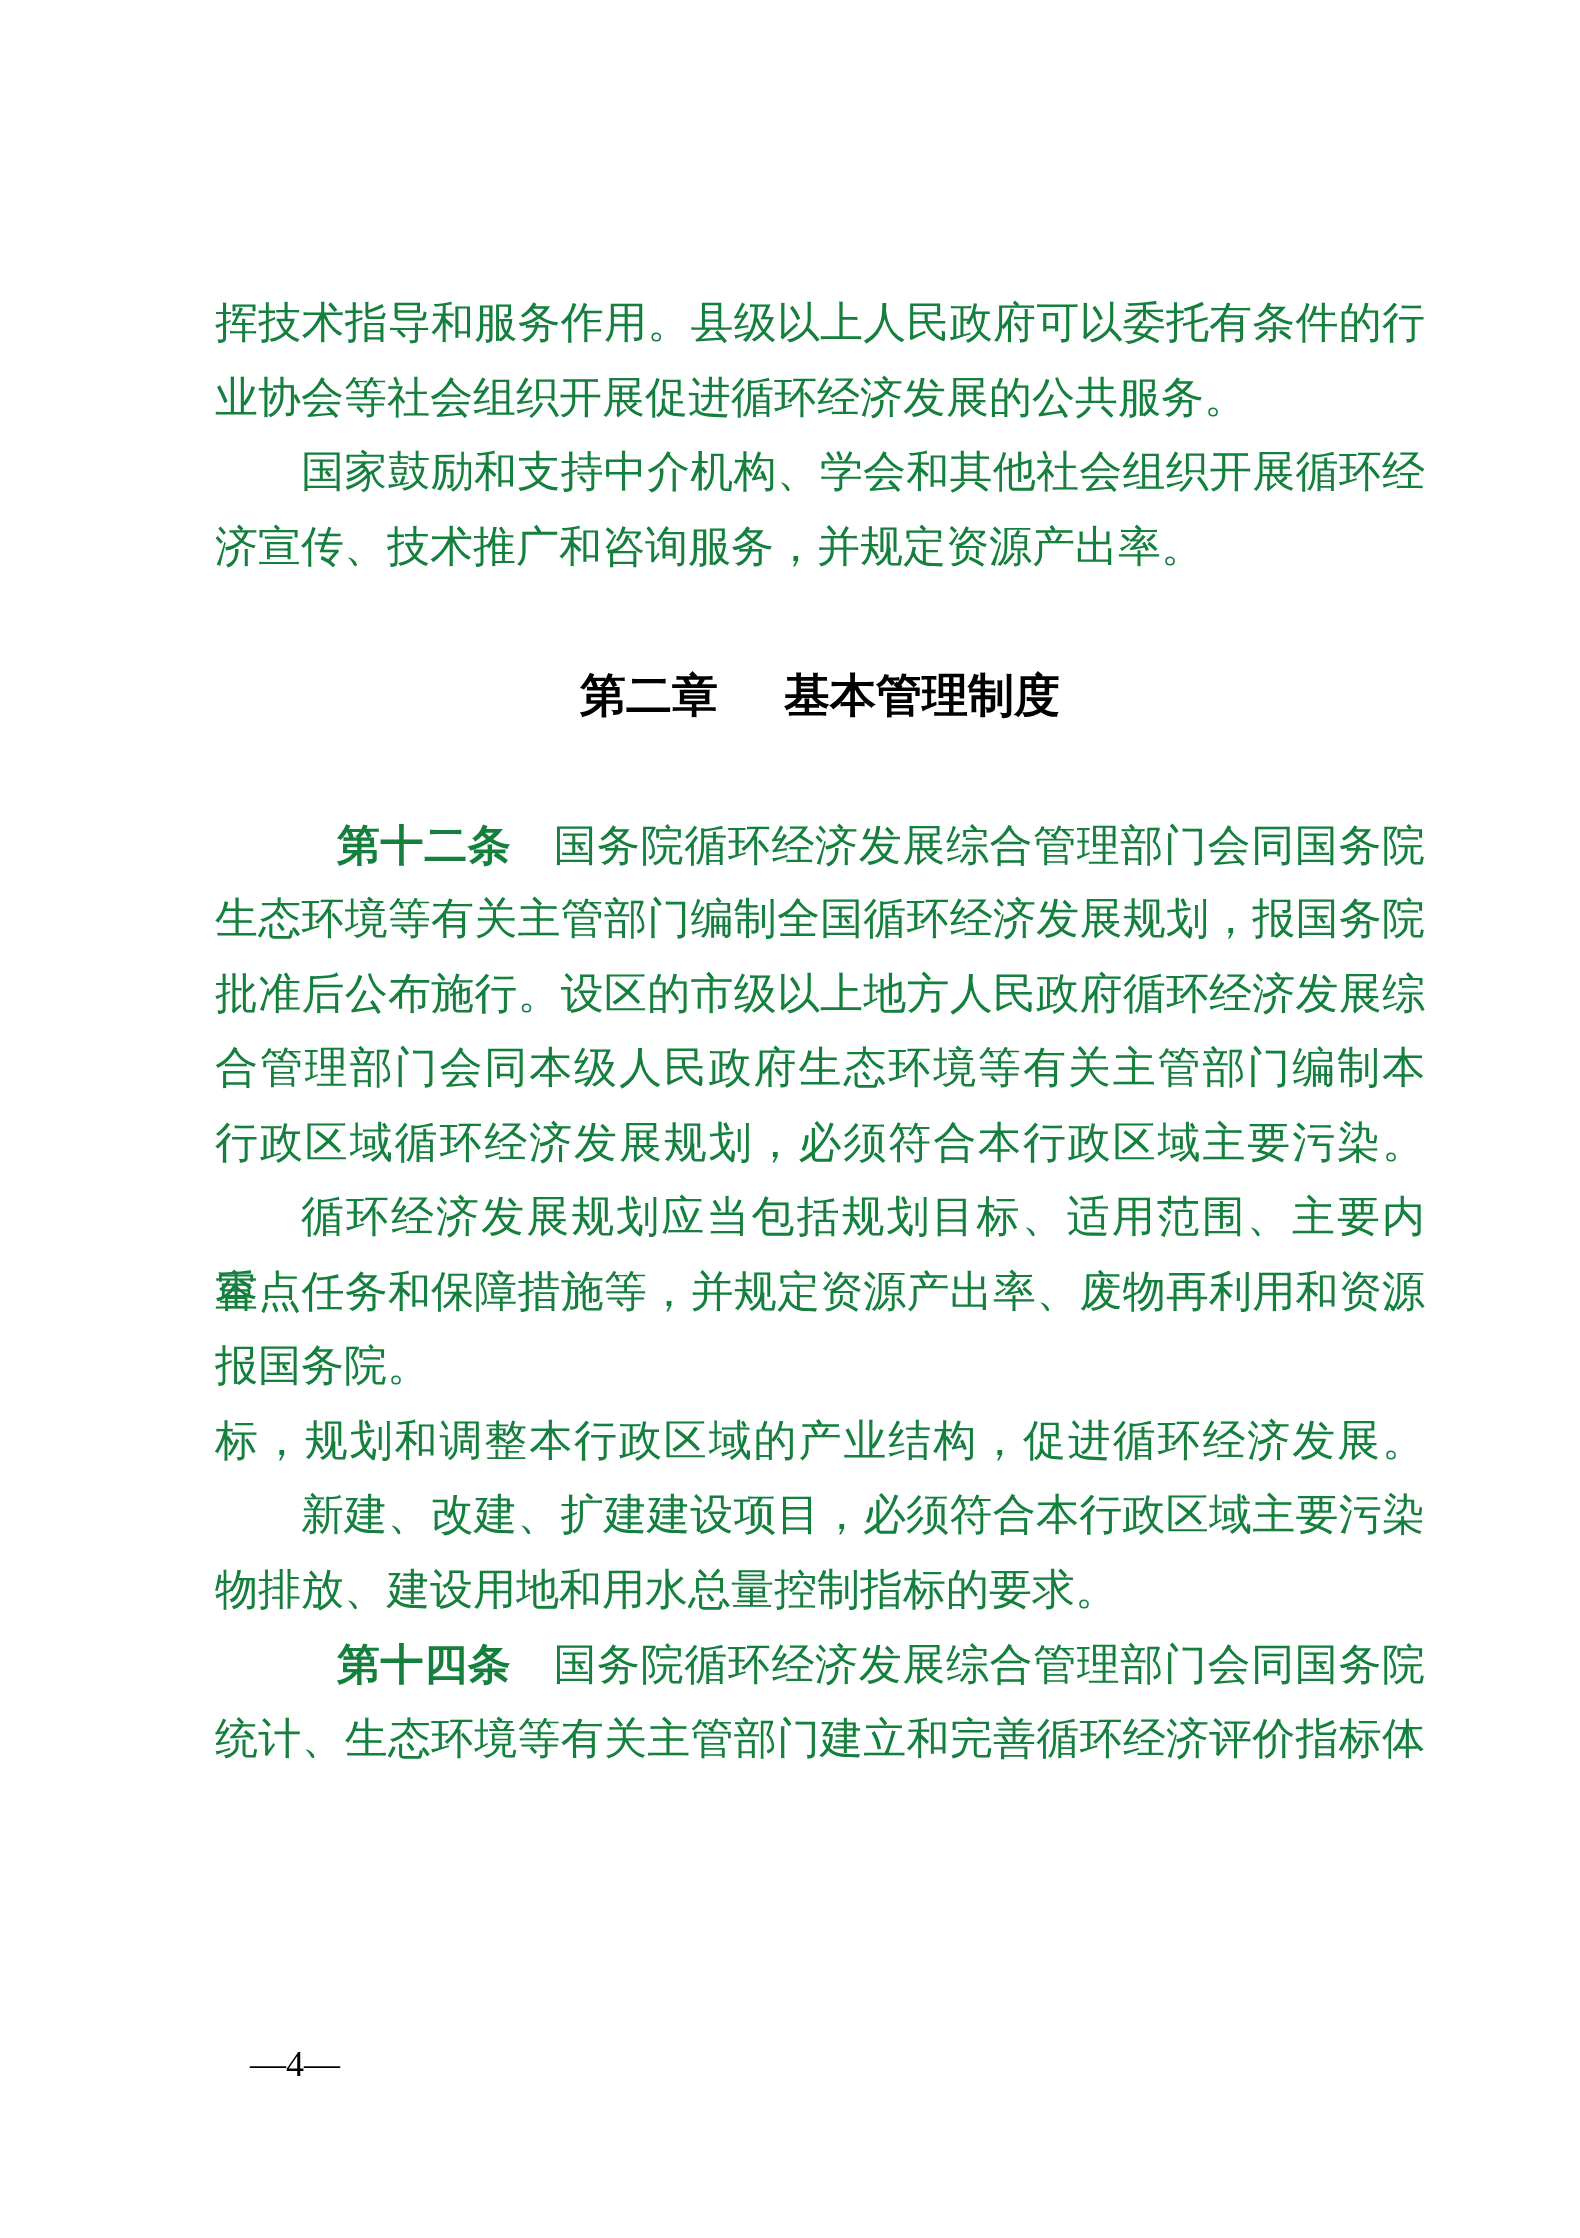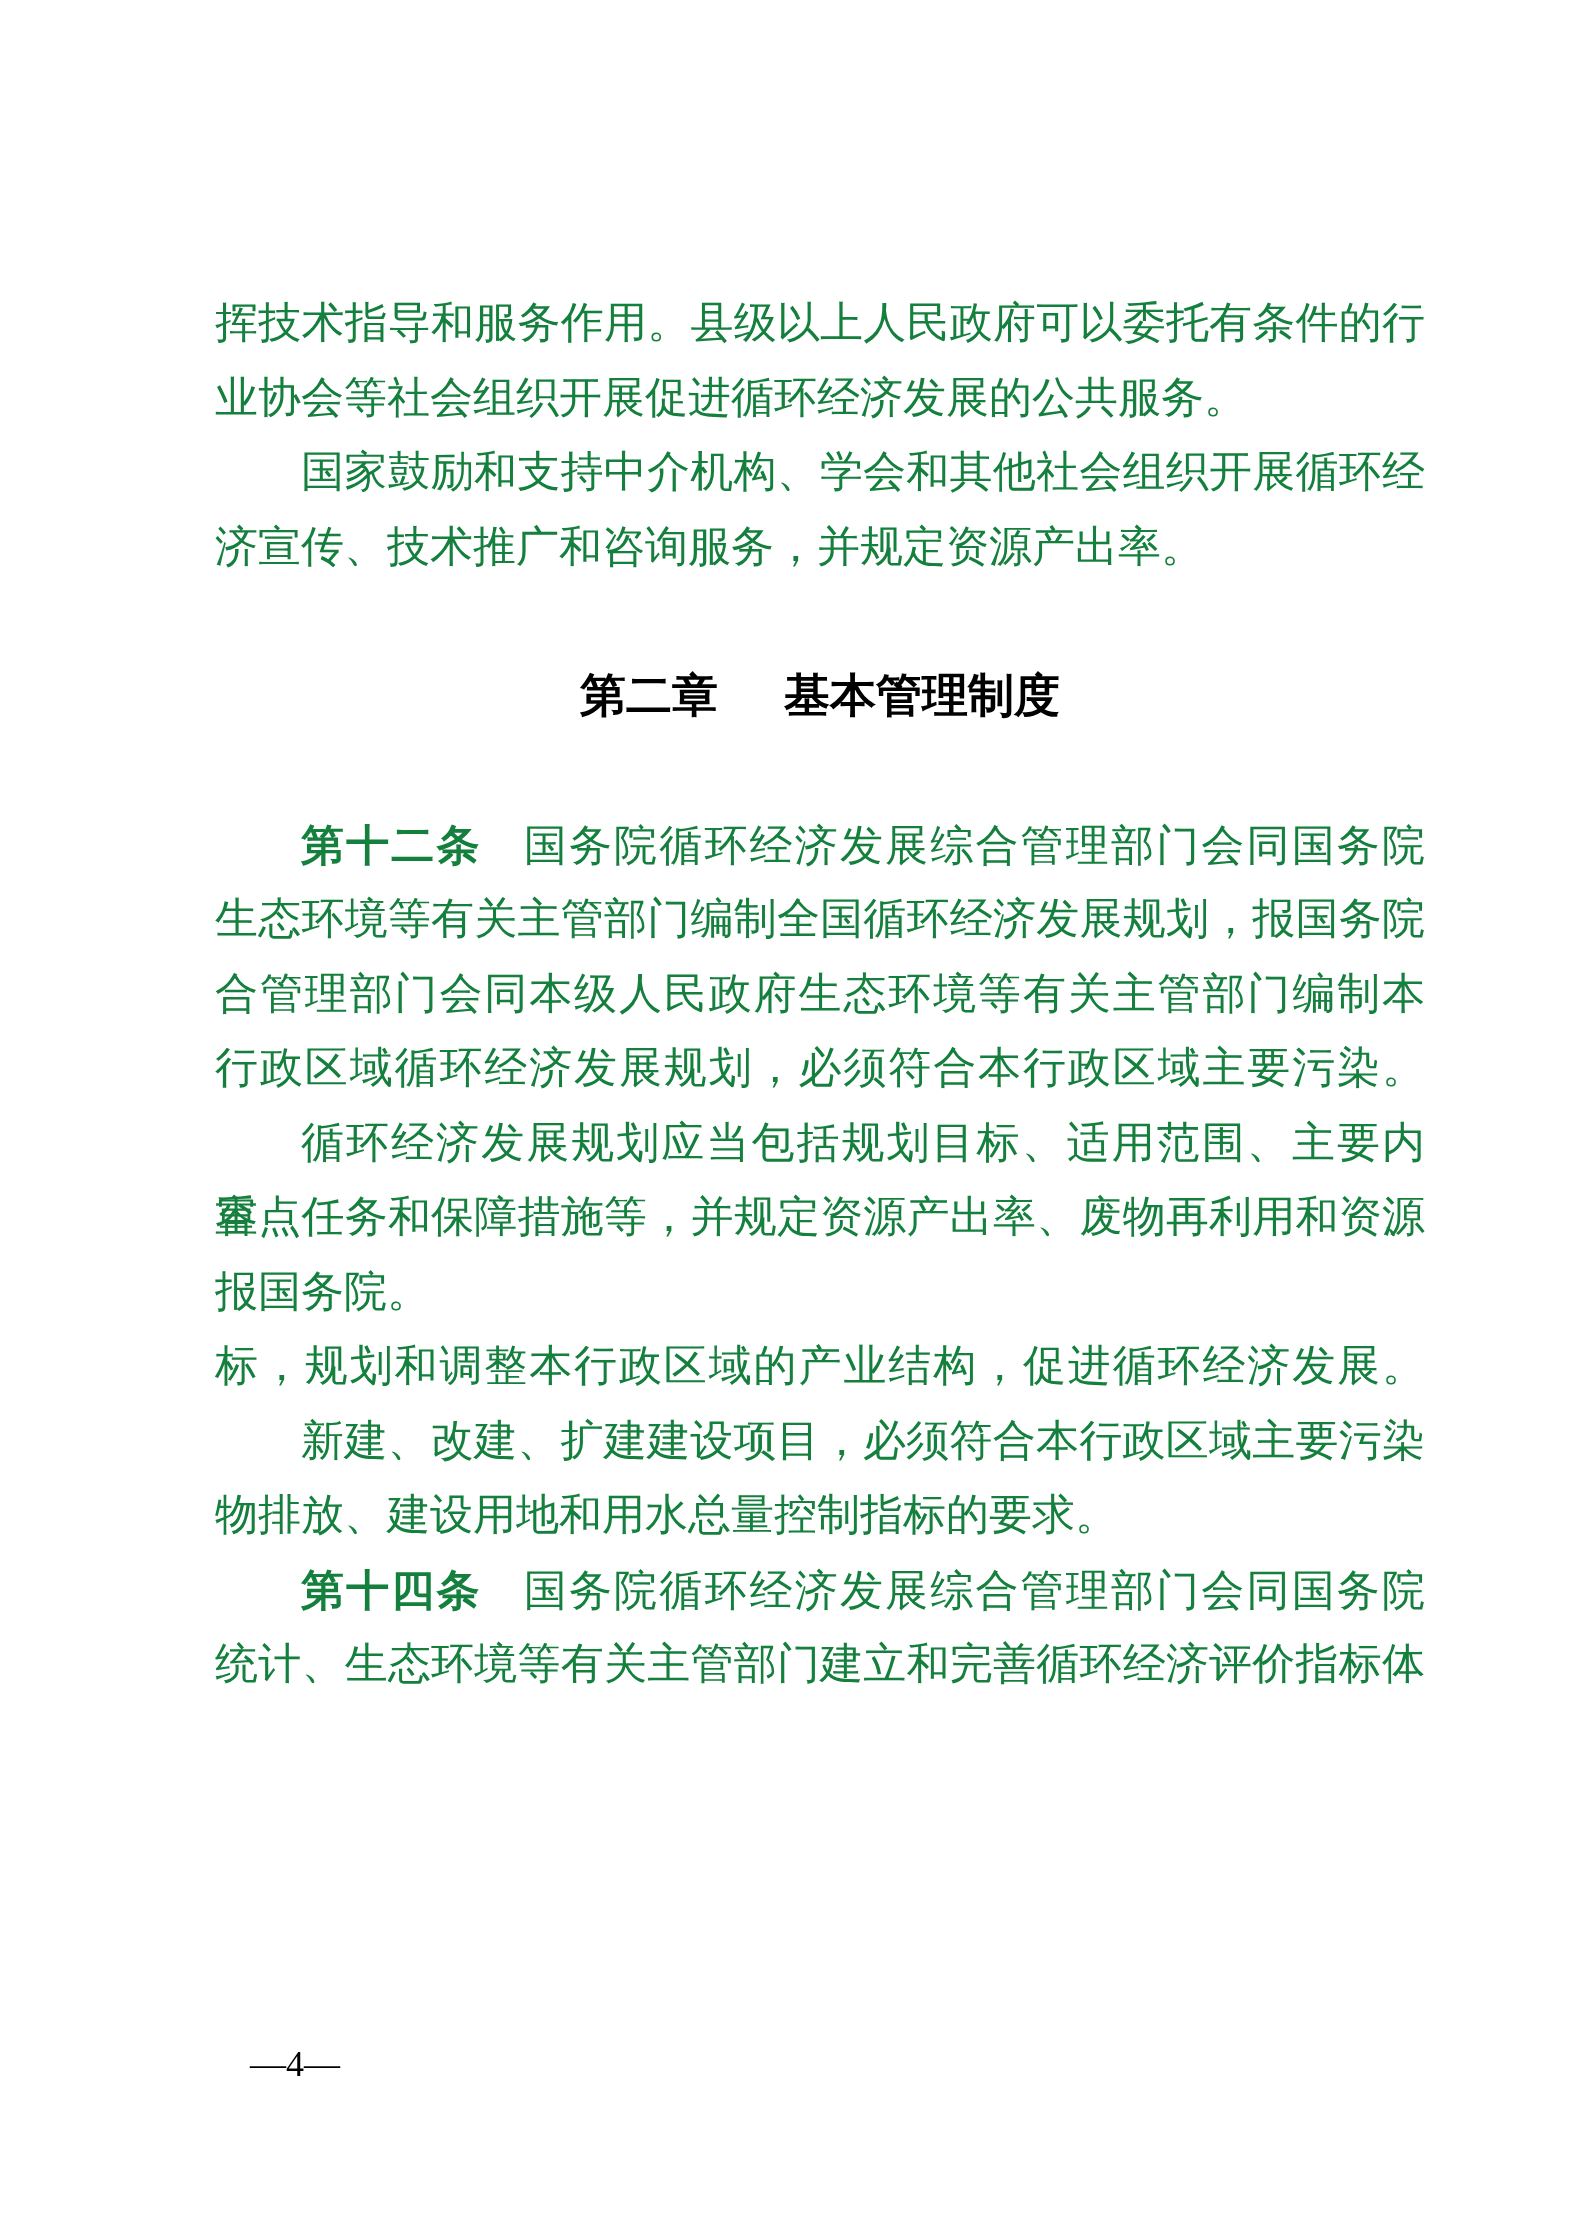--- a/index.html
+++ b/index.html
@@ -35,20 +35,21 @@
     -moz-text-align-last: justify;
     text-justify: inter-character;
   }
   .line.indent {
     text-indent: 86px;
   }
   .art {
     font-weight: 700;
     font-family: "Liberation Sans", sans-serif;
     margin-right: 42px;
+    margin-left: 36px;
   }
   .chapter-heading {
     height: 223.5px;
     line-height: 223.5px;
     text-align: center;
     font-size: 46px;
     font-weight: 700;
     font-family: "Liberation Sans", sans-serif;
   }
   .chapter-heading .chapter-number {
@@ -78,20 +79,21 @@
     <div class="line">济宣传、技术推广和咨询服务，并规定资源产出率。</div>
 
     <div class="chapter-heading">
       <span class="chapter-number">第二章</span><span>基本管理制度</span>
     </div>
 
     <div class="line fill indent">
       <span class="art">第十二条</span><span>国务院循环经济发展综合管理部门会同国务院</span>
     </div>
     <div class="line fill">生态环境等有关主管部门编制全国循环经济发展规划，报国务院</div>
+    <div class="line fill">批准后公布施行。设区的市级以上地方人民政府循环经济发展综</div>
     <div class="line fill">合管理部门会同本级人民政府生态环境等有关主管部门编制本</div>
     <div class="line fill">行政区域循环经济发展规划，必须符合本行政区域主要污染。</div>
 
     <div class="line fill indent">循环经济发展规划应当包括规划目标、适用范围、主要内容、</div>
     <div class="line fill">重点任务和保障措施等，并规定资源产出率、废物再利用和资源</div>
     <div class="line">报国务院。</div>
 
     <div class="line fill">标，规划和调整本行政区域的产业结构，促进循环经济发展。</div>
 
     <div class="line fill indent">新建、改建、扩建建设项目，必须符合本行政区域主要污染</div>

